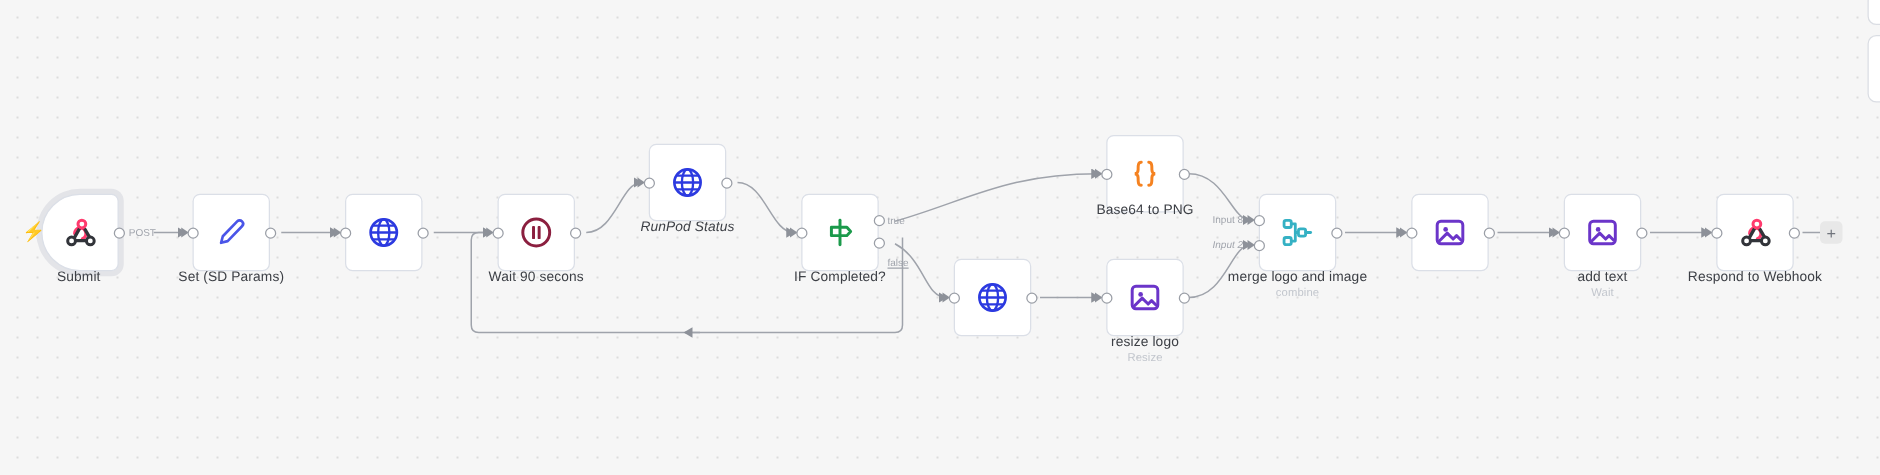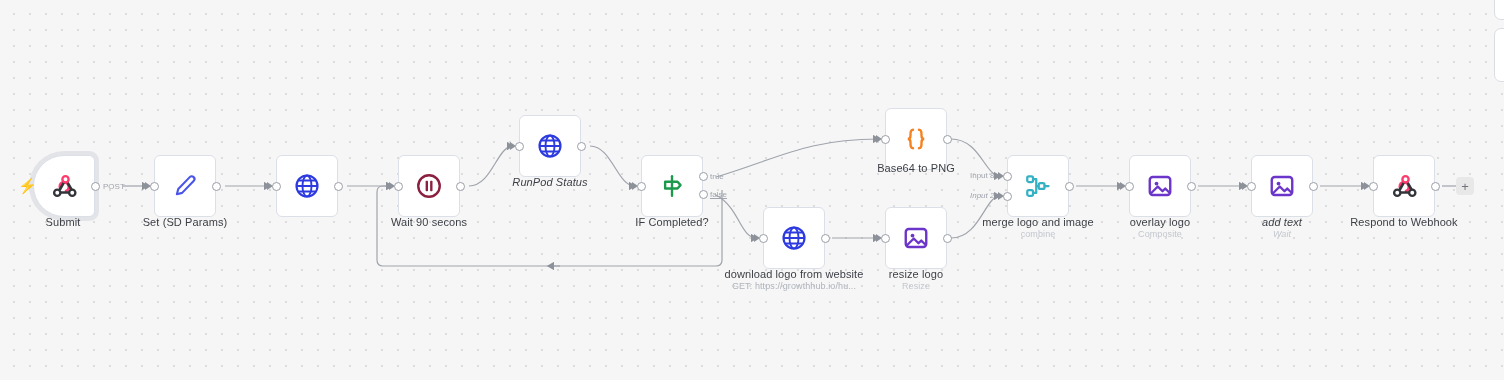--- a/index.html
+++ b/index.html
@@ -233,21 +233,21 @@
   <div class="node" style="left:641px; top:155px;">
     <svg class="node-icon" viewBox="0 0 24 24">
       <path d="M12 4.2 V19.8" fill="none" stroke="#1b9a4b" stroke-width="1.9" stroke-linecap="round"></path>
       <path d="M6.5 8.6 H16.4 L18.8 11.3 L16.4 14 H6.5 Z" fill="none" stroke="#1b9a4b" stroke-width="1.9" stroke-linejoin="round"></path>
     </svg>
   </div>
   <div class="port" style="left:637px; top:182px;"></div>
   <div class="port" style="left:699px; top:172px;"></div>
   <div class="port-label" style="left:710px; top:172px;">true</div>
   <div class="port" style="left:699px; top:190px;"></div>
-  <div class="port-label" style="left:710px; top:190px;text-decoration:underline;">false</div>
+  <div class="port-label" style="left:710px; top:206px;text-decoration:underline;">false</div>
   <div class="node-label" style="left:597px; top:216px;">
     <span>IF Completed?</span>
   </div>
 
   <div class="in-arrow" style="left:876px; top:135px;"></div>
   <div class="node" style="left:885px; top:108px;">
     <svg class="node-icon" viewBox="0 0 24 24">
       <path d="M9.6 4.6 C7.4 4.6 7.6 7.4 7.6 9.4 C7.6 11 6.6 12 5.4 12 C6.6 12 7.6 13 7.6 14.6 C7.6 16.6 7.4 19.4 9.6 19.4" fill="none" stroke="#f58220" stroke-width="1.9" stroke-linecap="round"></path>
       <path d="M14.4 4.6 C16.6 4.6 16.4 7.4 16.4 9.4 C16.4 11 17.4 12 18.6 12 C17.4 12 16.4 13 16.4 14.6 C16.4 16.6 16.6 19.4 14.4 19.4" fill="none" stroke="#f58220" stroke-width="1.9" stroke-linecap="round"></path>
     </svg>
@@ -261,24 +261,20 @@
   <div class="in-arrow" style="left:754px; top:234px;"></div>
   <div class="node" style="left:763px; top:207px;">
     <svg class="node-icon" viewBox="0 0 24 24">
       <circle cx="12" cy="12" r="8.4" fill="none" stroke="#2c3ae0" stroke-width="1.7"></circle>
       <ellipse cx="12" cy="12" rx="3.6" ry="8.4" fill="none" stroke="#2c3ae0" stroke-width="1.5"></ellipse>
       <path d="M3.7 12 H20.3 M5.1 7.6 H18.9 M5.1 16.4 H18.9" fill="none" stroke="#2c3ae0" stroke-width="1.5"></path>
     </svg>
   </div>
   <div class="port" style="left:759px; top:234px;"></div>
   <div class="port" style="left:821px; top:234px;"></div>
-  <div class="node-label" style="left:719px; top:268px;">
-    <span>download logo from website</span>
-    <span class="node-sub">GET: https://growthhub.io/hu...</span>
-  </div>
 
   <div class="in-arrow" style="left:876px; top:234px;"></div>
   <div class="node" style="left:885px; top:207px;">
     <svg class="node-icon" viewBox="0 0 24 24">
       <rect x="3.8" y="4.8" width="16.4" height="14.4" rx="2.4" fill="none" stroke="#6b35c9" stroke-width="1.9"></rect>
       <circle cx="9.2" cy="10" r="1.5" fill="#6b35c9"></circle>
       <path d="M5 17.6 L10.2 12.4 L14 16.2 L16.2 14 L19 16.8" fill="none" stroke="#6b35c9" stroke-width="1.9" stroke-linejoin="round" stroke-linecap="round"></path>
     </svg>
   </div>
   <div class="port" style="left:881px; top:234px;"></div>
@@ -312,36 +308,32 @@
   <div class="in-arrow" style="left:1120px; top:182px;"></div>
   <div class="node" style="left:1129px; top:155px;">
     <svg class="node-icon" viewBox="0 0 24 24">
       <rect x="3.8" y="4.8" width="16.4" height="14.4" rx="2.4" fill="none" stroke="#6b35c9" stroke-width="1.9"></rect>
       <circle cx="9.2" cy="10" r="1.5" fill="#6b35c9"></circle>
       <path d="M5 17.6 L10.2 12.4 L14 16.2 L16.2 14 L19 16.8" fill="none" stroke="#6b35c9" stroke-width="1.9" stroke-linejoin="round" stroke-linecap="round"></path>
     </svg>
   </div>
   <div class="port" style="left:1125px; top:182px;"></div>
   <div class="port" style="left:1187px; top:182px;"></div>
-  <div class="node-label" style="left:1085px; top:216px;">
-    <span>overlay logo</span>
-    <span class="node-sub mute">Composite</span>
-  </div>
 
   <div class="in-arrow" style="left:1242px; top:182px;"></div>
   <div class="node" style="left:1251px; top:155px;">
     <svg class="node-icon" viewBox="0 0 24 24">
       <rect x="3.8" y="4.8" width="16.4" height="14.4" rx="2.4" fill="none" stroke="#6b35c9" stroke-width="1.9"></rect>
       <circle cx="9.2" cy="10" r="1.5" fill="#6b35c9"></circle>
       <path d="M5 17.6 L10.2 12.4 L14 16.2 L16.2 14 L19 16.8" fill="none" stroke="#6b35c9" stroke-width="1.9" stroke-linejoin="round" stroke-linecap="round"></path>
     </svg>
   </div>
   <div class="port" style="left:1247px; top:182px;"></div>
   <div class="port" style="left:1309px; top:182px;"></div>
-  <div class="node-label" style="left:1207px; top:216px;font-style:italic;">
+  <div class="node-label" style="left:1207px; top:216px;">
     <span>add text</span>
     <span class="node-sub mute">Wait</span>
   </div>
 
   <div class="in-arrow" style="left:1364px; top:182px;"></div>
   <div class="node" style="left:1373px; top:155px;">
     <svg class="node-icon" viewBox="0 0 24 24">
       <path d="M8.6 12.7a3.6 3.6 0 1 1 5 3.3" fill="none" stroke="#ff3b6e" stroke-width="2.1" stroke-linecap="round"></path>
       <path d="M12.5 8.1 L8.7 14.8" fill="none" stroke="#32343a" stroke-width="2.1" stroke-linecap="round"></path>
       <path d="M15.2 10 L19 16.6" fill="none" stroke="#32343a" stroke-width="2.1" stroke-linecap="round"></path>

